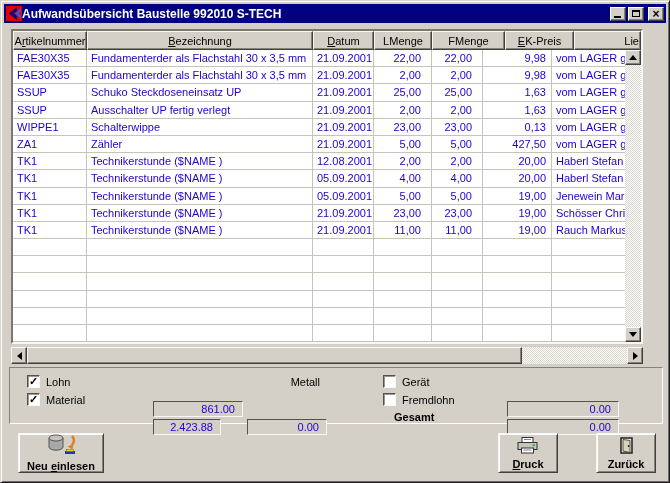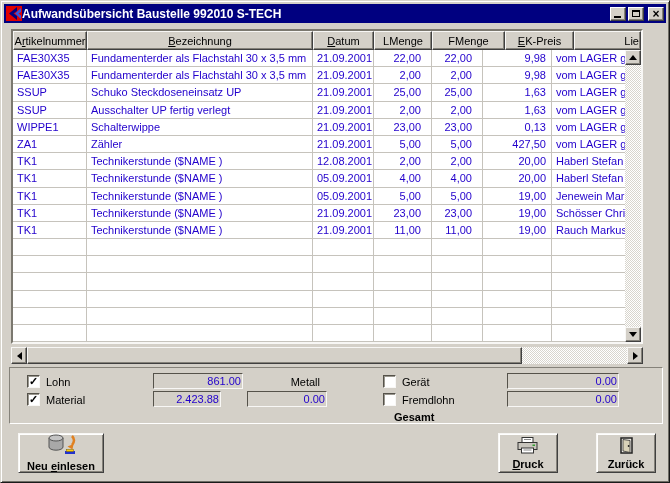--- a/index.html
+++ b/index.html
@@ -68,21 +68,21 @@
   
   .panel{position:absolute;left:8px;top:366px;width:654px;height:57px;box-sizing:border-box;
          border:1px solid;border-color:#85827a #fff #fff #85827a;}
   .cb{position:absolute;width:13px;height:13px;background:#fff;box-sizing:border-box;
       border:1px solid;border-color:#55524a #f8f7f5 #f8f7f5 #55524a;
       box-shadow:inset 1px 1px 0 #9a978f;
       font-size:11px;font-weight:bold;line-height:11px;text-align:center;color:#000;}
   .plabel{position:absolute;white-space:nowrap;}
   .field{position:absolute;height:16px;background:#d4d0c8;box-sizing:border-box;
          border:1px solid;border-color:#55524a #f8f7f5 #f8f7f5 #55524a;
-         display:flex;align-items:center;justify-content:flex-end;padding-right:1px;color:#2200cc;}
+         display:flex;align-items:center;justify-content:flex-end;padding-right:7px;color:#2200cc;margin-top:28px;}
   .bold{font-weight:bold;}
   
   .btn{position:absolute;background:#d4d0c8;box-sizing:border-box;cursor:default;
        border:1px solid;border-color:#f8f7f5 #404040 #404040 #f8f7f5;
        box-shadow:inset 1px 1px 0 #fff, inset -1px -1px 0 #85827a;
        display:flex;flex-direction:column;align-items:center;justify-content:center;
        font-weight:bold;font-size:11px;}
   .btn .ic{margin-bottom:2px;display:block;}
   .btn u{text-decoration:underline;}
 </style>

